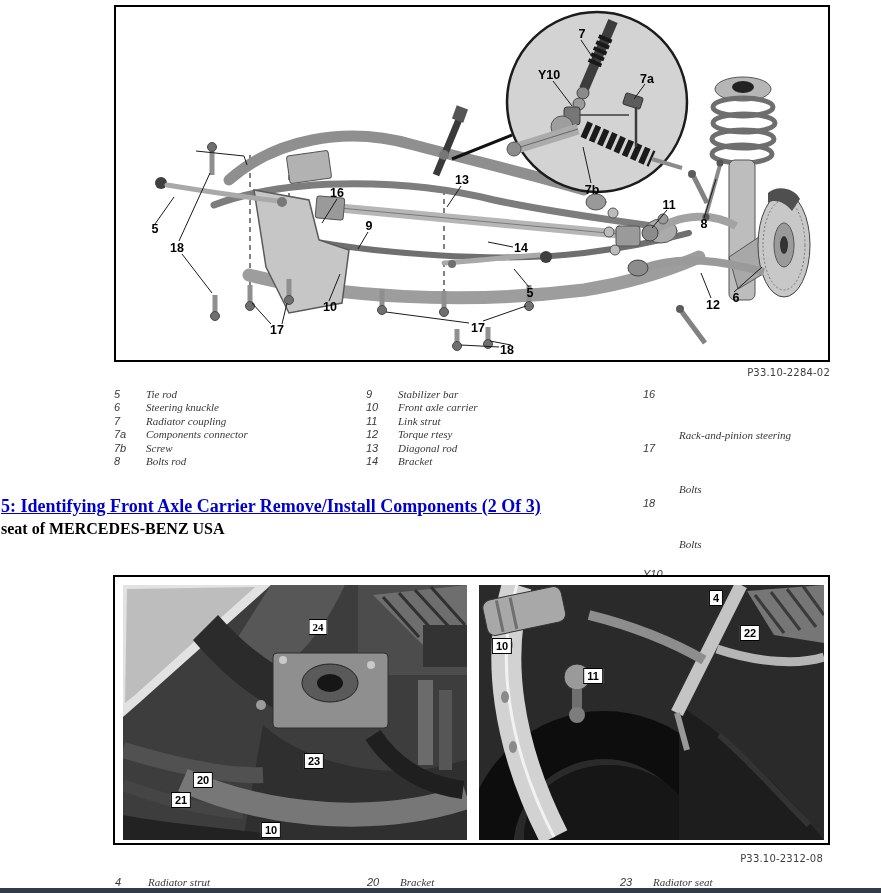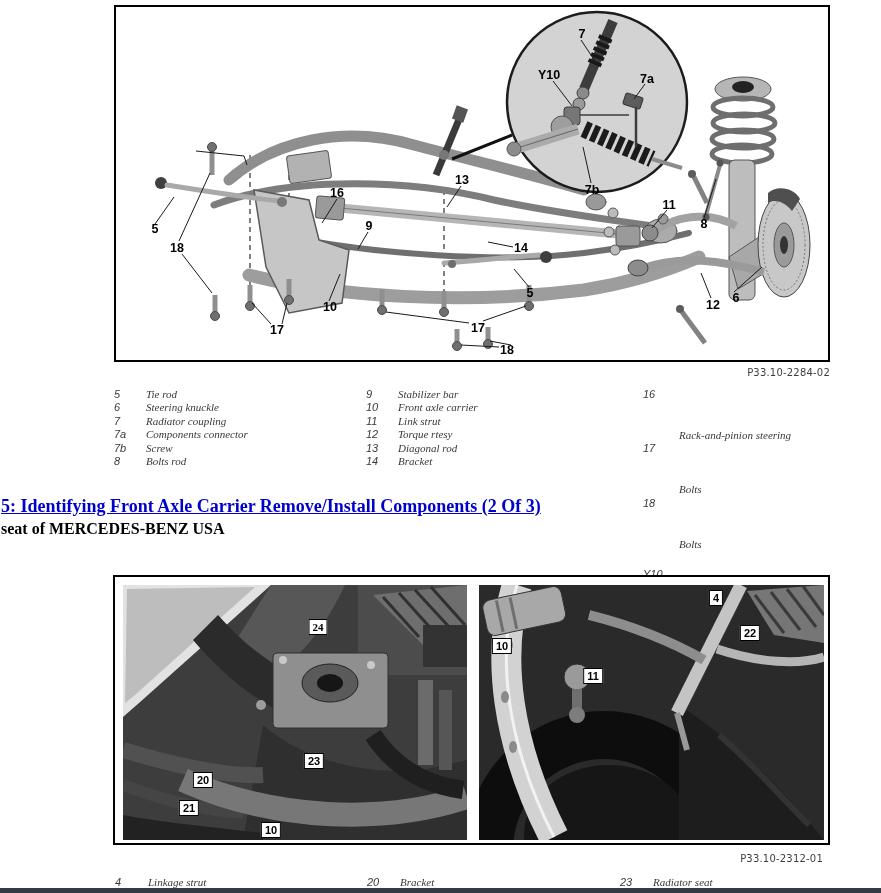--- a/index.html
+++ b/index.html
@@ -333,35 +333,35 @@
       </g>
       <circle cx="98" cy="92" r="13" fill="#9a9a9a" stroke="#2e2e2e"></circle>
       <rect x="93" y="104" width="10" height="22" fill="#6f6f6f"></rect>
       <circle cx="98" cy="130" r="8" fill="#7d7d7d"></circle>
       <path d="M240,150 C270,175 300,210 330,240" stroke="#333" stroke-width="6" fill="none"></path>
     </svg>
     <div class="callout-layer">
         <div class="callout boxed" style="left: 203px; top: 50px; font-family: Liberation Serif, serif;">24</div>
         <div class="callout boxed" style="left: 199px; top: 184px;">23</div>
         <div class="callout boxed" style="left: 88px; top: 203px;">20</div>
-        <div class="callout boxed" style="left: 74px; top: 223px; margin-top: 8px;">21</div>
+        <div class="callout boxed" style="left: 66px; top: 223px;">21</div>
         <div class="callout boxed" style="left: 156px; top: 253px;">10</div>
         <div class="callout boxed" style="left: 387px; top: 69px;">10</div>
         <div class="callout boxed" style="left: 478px; top: 99px;">11</div>
         <div class="callout boxed" style="left: 601px; top: 21px;">4</div>
         <div class="callout boxed" style="left: 635px; top: 28px; margin-top: 28px;">22</div>
       </div>
   </div>
 
-  <div class="figcode" style="right:58px;top:853px">P33.10-2312-01</div>
+  <div class="figcode" style="right:58px;top:853px">P33.10-2312-08</div>
 
   <div class="legend2">
     <div class="l2item" style="left:115px">
       <span class="lnum">4</span>
-      <span class="ltxt">Linkage strut</span>
+      <span class="ltxt">Radiator strut</span>
     </div>
     <div class="l2item" style="left:367px">
       <span class="lnum">20</span>
       <span class="ltxt">Bracket</span>
     </div>
     <div class="l2item" style="left:620px">
       <span class="lnum">23</span>
       <span class="ltxt">Radiator seat</span>
     </div>
   </div>

